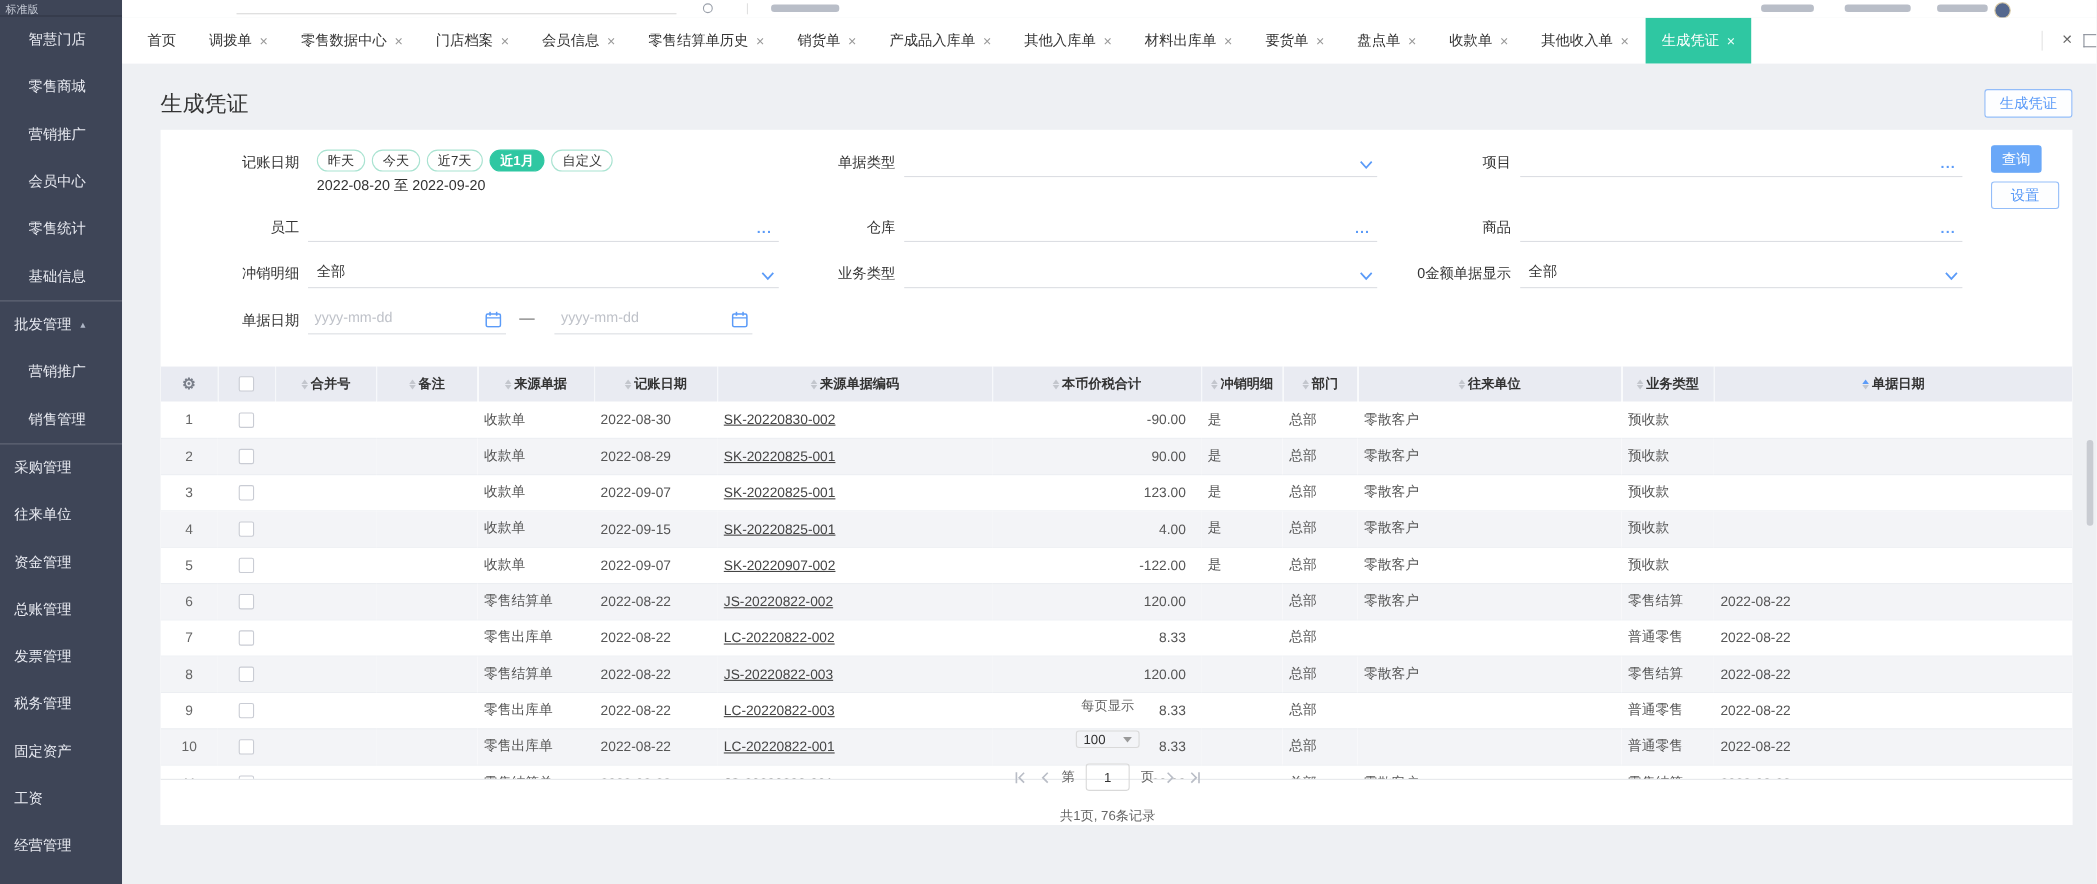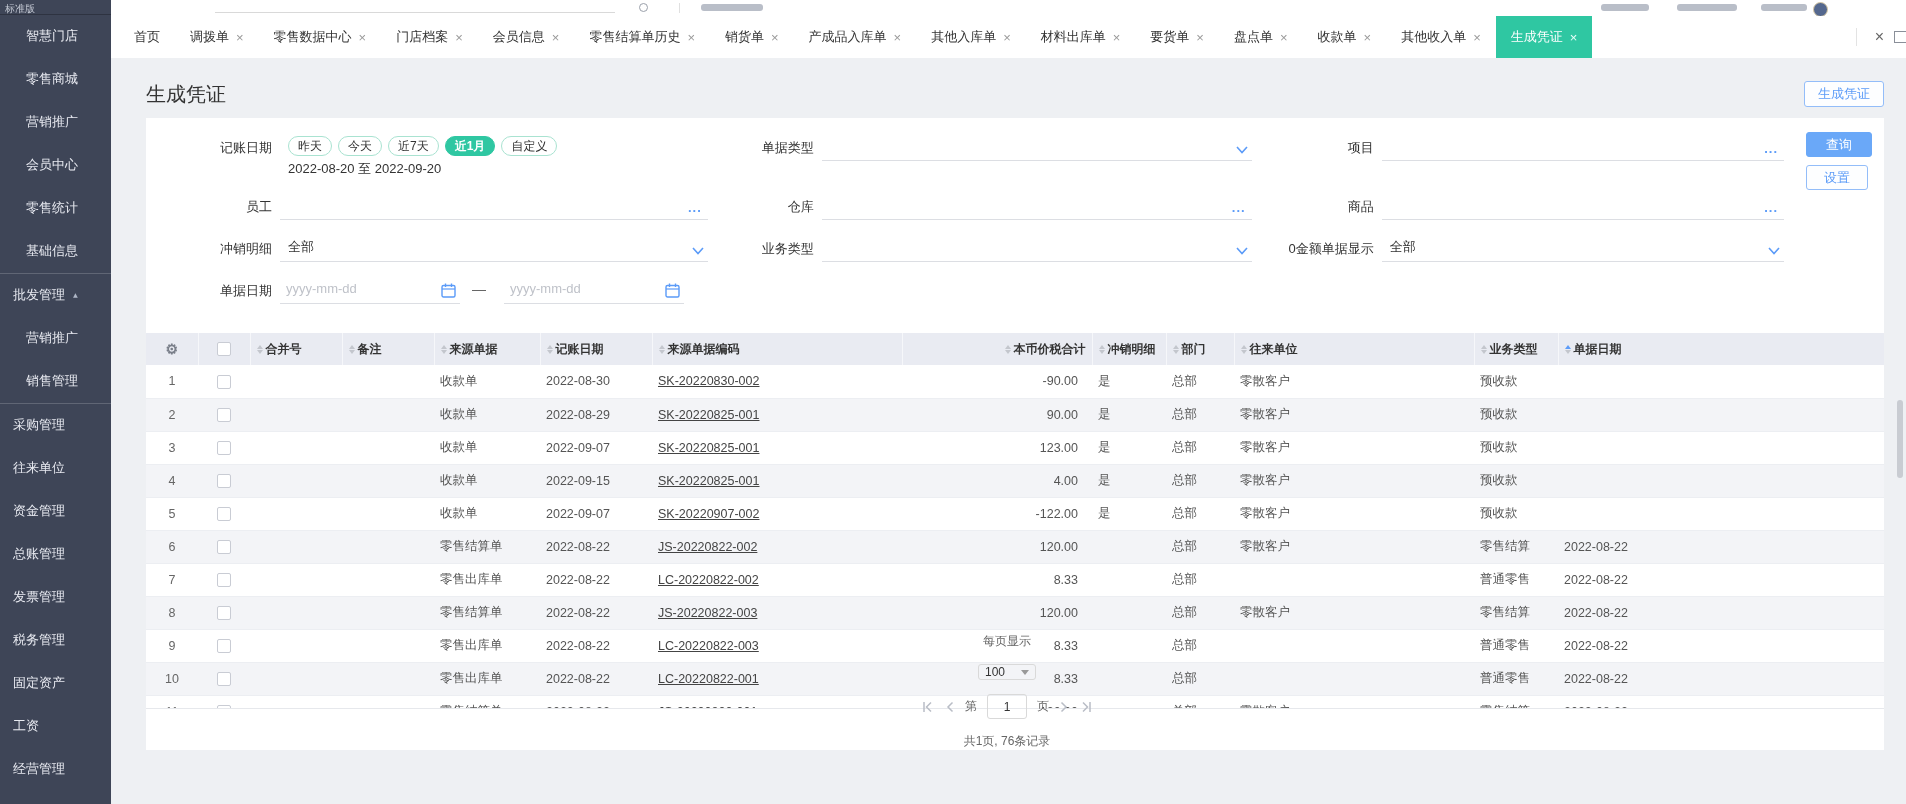--- a/index.html
+++ b/index.html
@@ -34,21 +34,21 @@
   .tab-right { margin-left:auto; display:flex; align-items:center; }
   .tab-right .sep { width:1px; height:18px; background:#e3e3e3; margin-right:10px; }
   .tab-close-all { font-size:16px; color:#666; cursor:pointer; padding:0 8px; }
   .tab-layout-frag { width:12px; height:12px; border:1.5px solid #8a8f99; border-right:none; margin-left:2px; }
 
   
   .content { flex:1; background:#eef0f3; padding:22px 22px 0 35px; position:relative; overflow:hidden; }
   .page-head { display:flex; justify-content:space-between; align-items:center; height:28px; }
   .page-title { font-size:20px; color:#333; }
   .btn-outline-blue { background:#fdfeff; border:1px solid #93bdf9; color:#5b9bf8; border-radius:3px; font-size:13px; height:26px; padding:0 13px; cursor:pointer; font-family:inherit; }
-  .btn-fill-blue { background:#6aa8f8; border:1px solid #6aa8f8; color:#fff; border-radius:3px; font-size:13px; height:25px; width:66px; cursor:pointer; font-family:inherit; }
+  .btn-fill-blue { background:#6aa8f8; border:1px solid #6aa8f8; color:#fff; border-radius:3px; font-size:13px; height:25px; width:46px; cursor:pointer; font-family:inherit; }
   .btn-outline-blue.small { width:62px; height:25px; padding:0; }
 
   
   .filter-card { background:#fff; margin-top:10px; padding:16px 100px 14px 30px; position:relative; }
   .f-row { display:flex; margin-bottom:15px; align-items:flex-start; }
   .f-row:last-child { margin-bottom:2px; }
   .f-label { font-size:13px; color:#333; text-align:right; padding-top:5px; white-space:nowrap; flex:0 0 auto; }
   .w96  { width:96px; }
   .w112 { width:112px; }
   .f-control { position:relative; border-bottom:1px solid #dcdee3; height:27px; display:flex; align-items:center; font-size:13px; color:#333; padding:0 24px 3px 8px; margin-left:8px; }
@@ -69,22 +69,22 @@
   
   .collapse-row { display:flex; justify-content:center; padding:7px 0 8px 0; }
   .collapse-pill { display:flex; align-items:center; gap:5px; background:#e4e6eb; border-radius:3px; padding:3px 14px; font-size:12px; color:#555; cursor:pointer; }
 
   
   .table-card { background:#fff; }
   .table-clip { overflow:hidden; height:375px; }
   table { width:100%; border-collapse:collapse; table-layout:fixed; }
   th { background:#e9ebf2; height:32px; font-size:12px; color:#333; font-weight:bold; border-right:1px solid #f6f7fa; padding:0 6px; text-align:left; white-space:nowrap; overflow:hidden; }
   th:last-child { border-right:none; }
-  th .hwrap { display:flex; align-items:center; gap:3px; }
-  th.right .hwrap { justify-content:flex-end; }
+  th .hwrap { display:flex; align-items:center; gap:3px;justify-content:center; }
+  th.right .hwrap { justify-content:center; }
   td { height:33px; font-size:12.5px; color:#555; border-bottom:1px solid #eceef2; padding:0 6px; white-space:nowrap; overflow:hidden; }
   tbody tr:nth-child(even) { background:#f3f4f7; }
   td.center, th.center { text-align:center; }
   td.right { text-align:right; padding-right:14px; }
   .row-num { color:#666; }
   .code-link { color:#444; text-decoration:underline; cursor:pointer; }
   .checkbox { width:14px; height:14px; border:1px solid #c9ccd4; border-radius:2px; background:#fff; display:inline-block; vertical-align:middle; cursor:pointer; }
   .gear { font-size:14px; color:#7a7f8a; cursor:pointer; }
   .sort { display:inline-flex; flex-direction:column; gap:1px; }
   .tri { width:0; height:0; border-left:3.5px solid transparent; border-right:3.5px solid transparent; }

